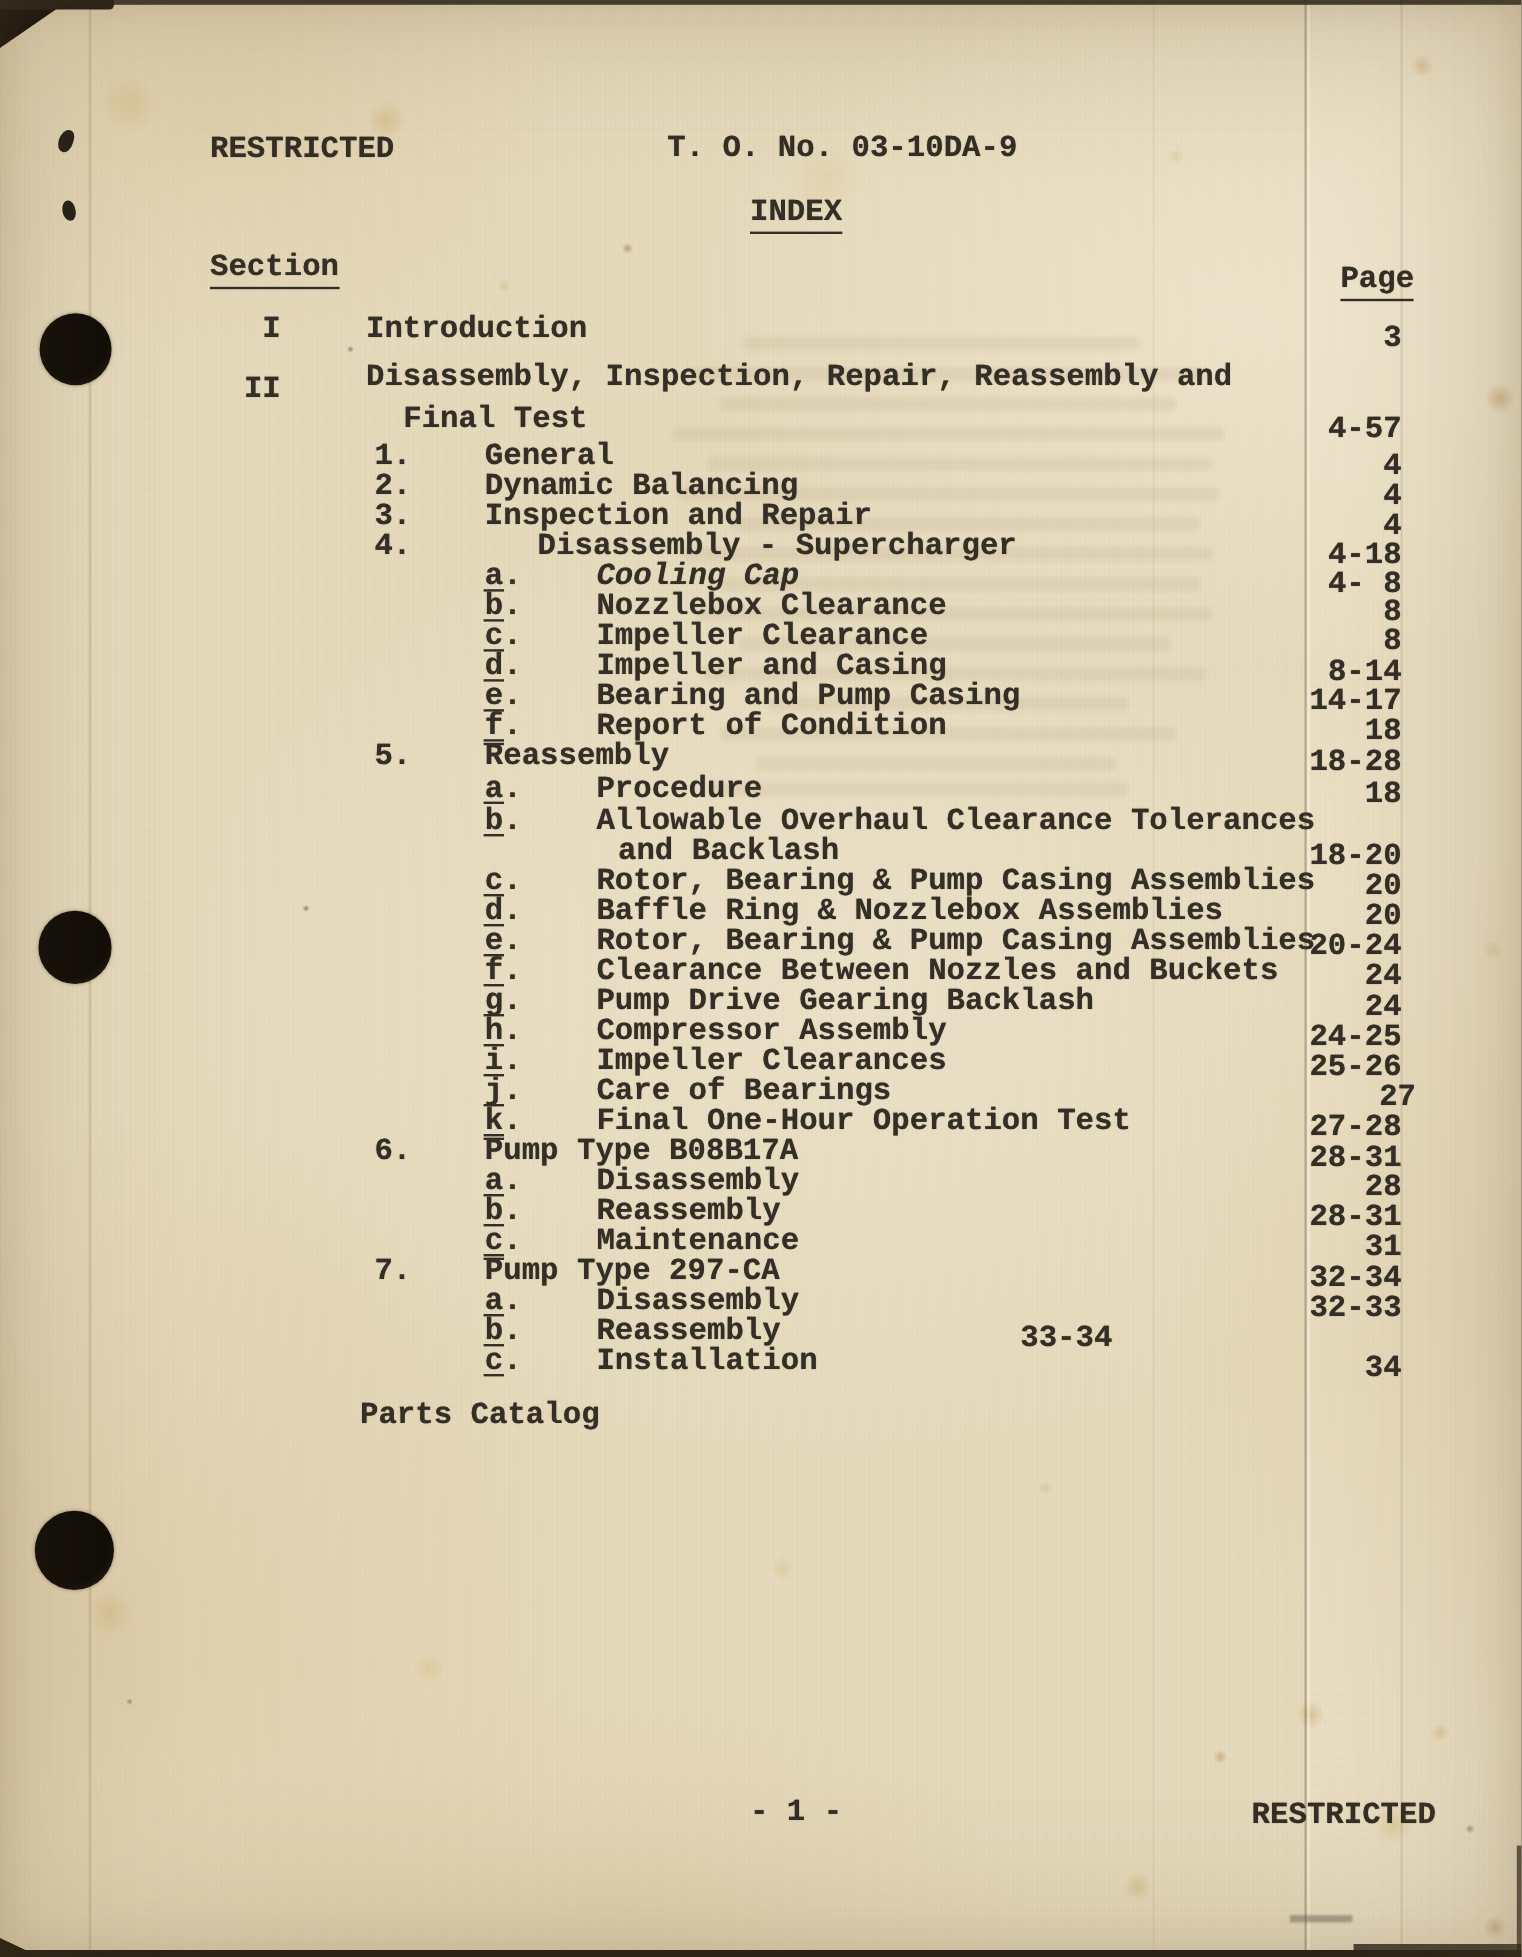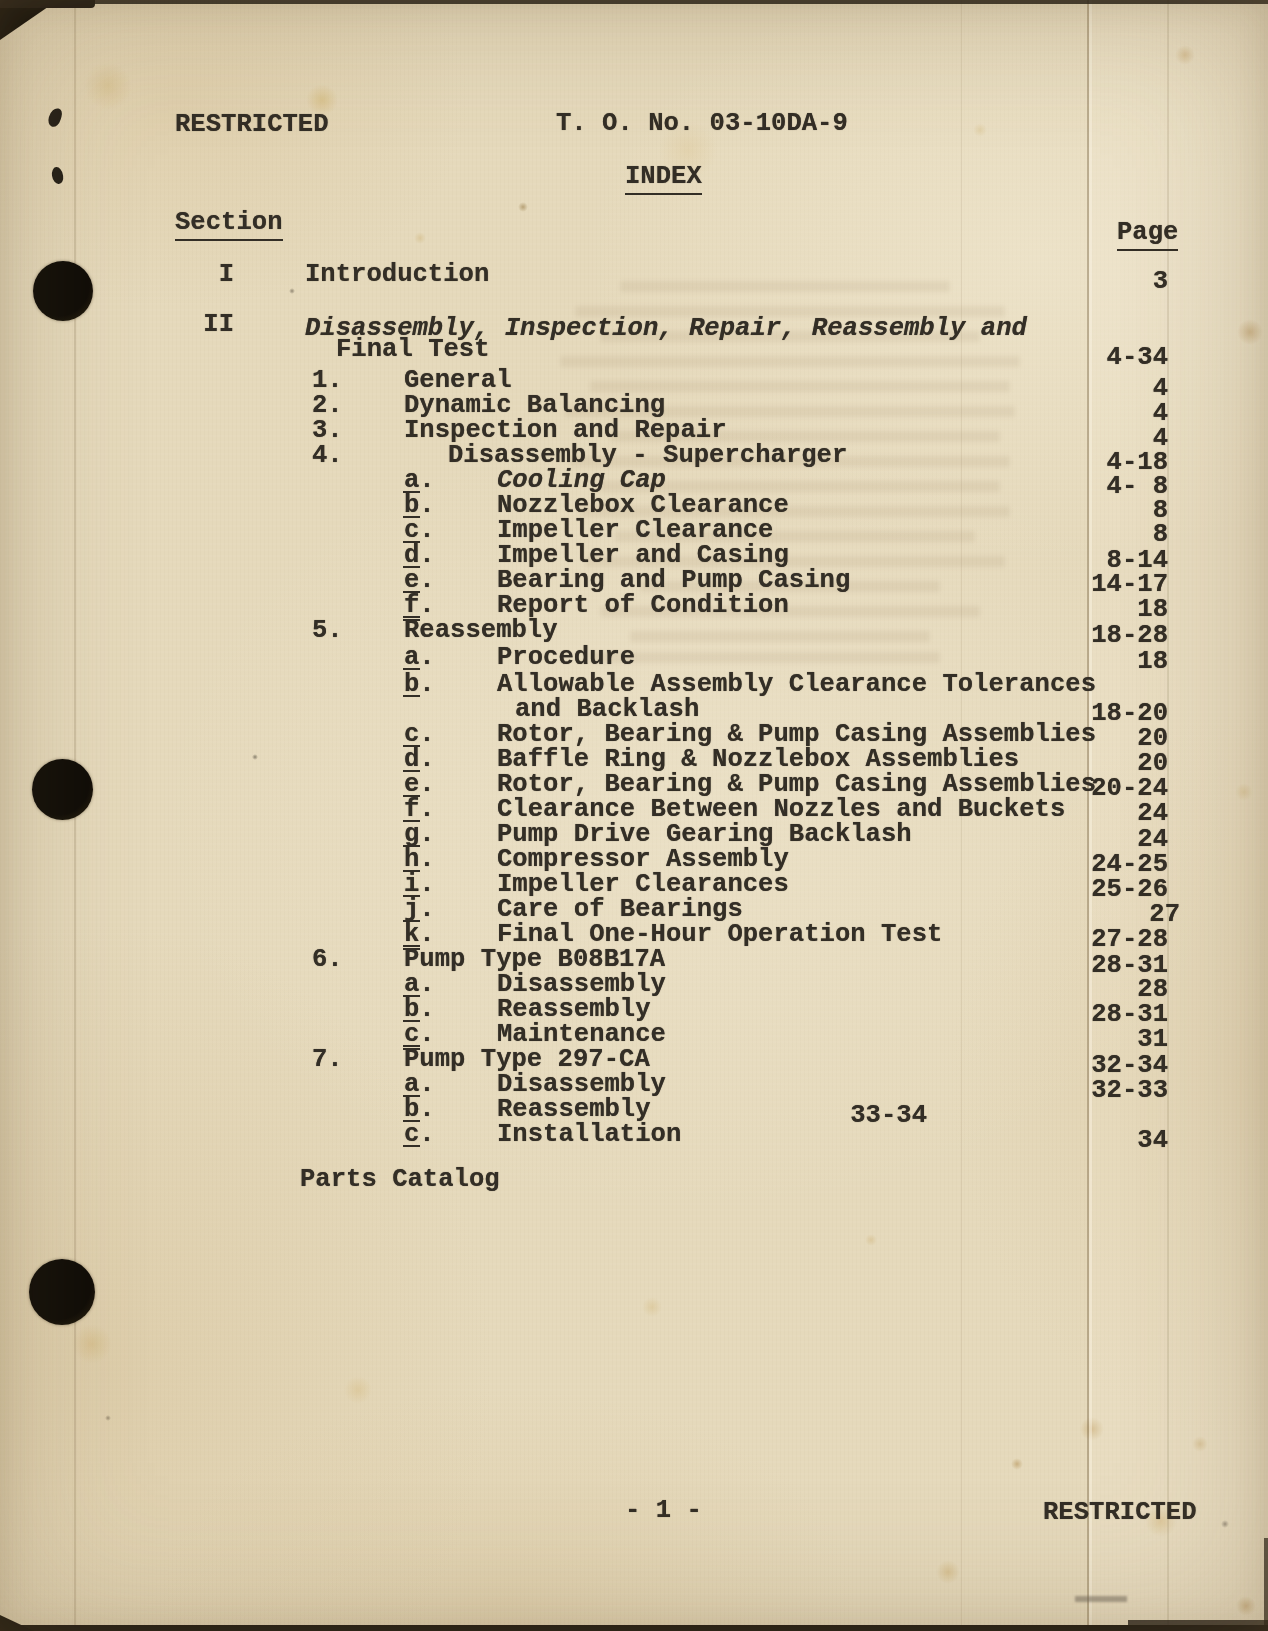--- a/index.html
+++ b/index.html
@@ -133,23 +133,23 @@
   <div class="t" style="left:625px;top:164px;"><span class="hul">INDEX</span></div>
 
   <div class="t" style="left:175px;top:210px;"><span class="hul">Section</span></div>
   <div class="t" style="left:1117px;top:220px;"><span class="hul">Page</span></div>
 
   <div id="toc">
       <div class="rom" style="top: 262px; width: 234px;">I</div>
       <div class="t" style="left: 305px; top: 262px; text-align: center;">Introduction</div>
       <div class="pgv" style="top: 269px; width: 1168px;">3</div>
       <div class="rom" style="top: 312px; width: 234px;">II</div>
-      <div class="t" style="left: 305px; top: 316px; font-style: italic;">Disassembly, Inspection, Repair, Reassembly and</div>
+      <div class="t" style="left: 305px; top: 302px;">Disassembly, Inspection, Repair, Reassembly and</div>
       <div class="t" style="left: 336px; top: 337px;">Final Test</div>
-      <div class="pgv" style="top: 345px; width: 1168px;">4-34</div>
+      <div class="pgv" style="top: 345px; width: 1168px;">4-57</div>
       <div class="t" style="left: 312px; top: 368px;">1.</div>
       <div class="t" style="left: 404px; top: 368px;">General</div>
       <div class="pgv" style="top: 376px; width: 1168px;">4</div>
       <div class="t" style="left: 312px; top: 393px;">2.</div>
       <div class="t" style="left: 404px; top: 393px;">Dynamic Balancing</div>
       <div class="pgv" style="top: 401px; width: 1168px;">4</div>
       <div class="t" style="left: 312px; top: 418px;">3.</div>
       <div class="t" style="left: 404px; top: 418px;">Inspection and Repair</div>
       <div class="pgv" style="top: 426px; width: 1168px;">4</div>
       <div class="t" style="left: 312px; top: 443px;">4.</div>
@@ -173,21 +173,21 @@
       <div class="t" style="left: 404px; top: 593px;"><span class="ulc">f</span>.</div>
       <div class="t" style="left: 497px; top: 593px;">Report of Condition</div>
       <div class="pgv" style="top: 597px; width: 1168px;">18</div>
       <div class="t" style="left: 312px; top: 618px;">5.</div>
       <div class="t" style="left: 404px; top: 618px;"><span class="olc">R</span>eassembly</div>
       <div class="pgv" style="top: 623px; width: 1168px;">18-28</div>
       <div class="t" style="left: 404px; top: 645px;"><span class="ulc">a</span>.</div>
       <div class="t" style="left: 497px; top: 645px;">Procedure</div>
       <div class="pgv" style="top: 649px; width: 1168px;">18</div>
       <div class="t" style="left: 404px; top: 672px;"><span class="ulc">b</span>.</div>
-      <div class="t" style="left: 497px; top: 672px;">Allowable Assembly Clearance Tolerances</div>
+      <div class="t" style="left: 497px; top: 672px;">Allowable Overhaul Clearance Tolerances</div>
       <div class="t" style="left: 515px; top: 697px;">and Backlash</div>
       <div class="pgv" style="top: 701px; width: 1168px;">18-20</div>
       <div class="t" style="left: 404px; top: 722px;"><span class="ulc">c</span>.</div>
       <div class="t" style="left: 497px; top: 722px;">Rotor, Bearing &amp; Pump Casing Assemblies</div>
       <div class="pgv" style="top: 726px; width: 1168px;">20</div>
       <div class="t" style="left: 404px; top: 747px;"><span class="ulc">d</span>.</div>
       <div class="t" style="left: 497px; top: 747px;">Baffle Ring &amp; Nozzlebox Assemblies</div>
       <div class="pgv" style="top: 751px; width: 1168px;">20</div>
       <div class="t" style="left: 404px; top: 772px;"><span class="ulc">e</span>.</div>
       <div class="t" style="left: 497px; top: 772px;">Rotor, Bearing &amp; Pump Casing Assemblies</div>

